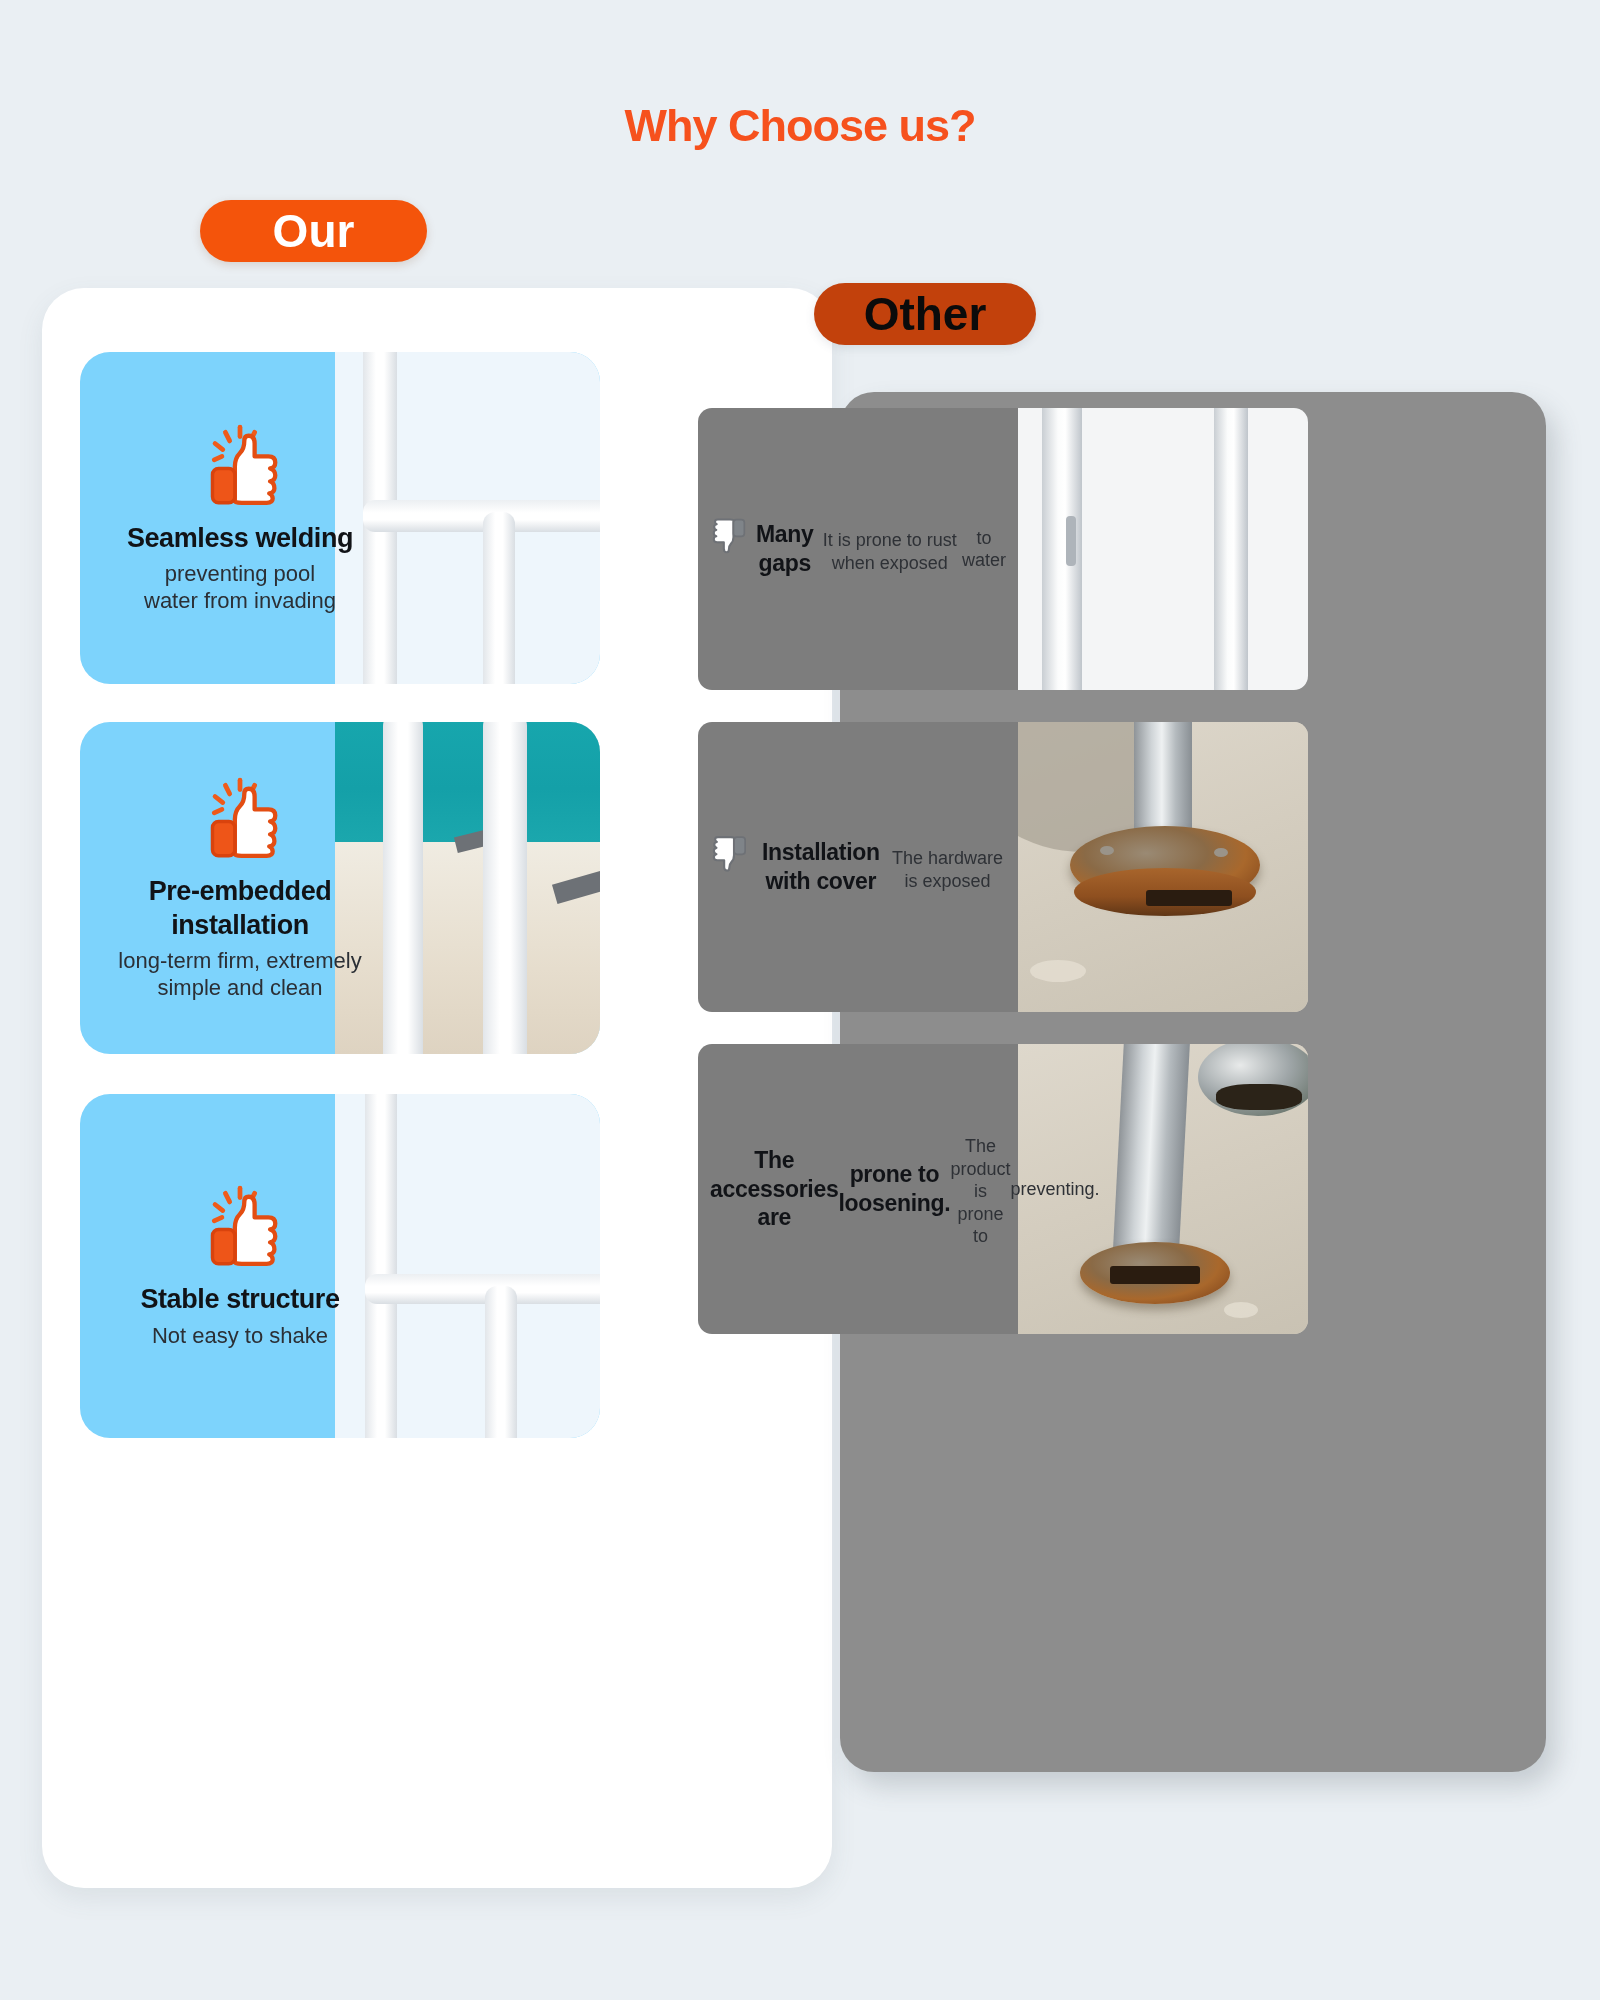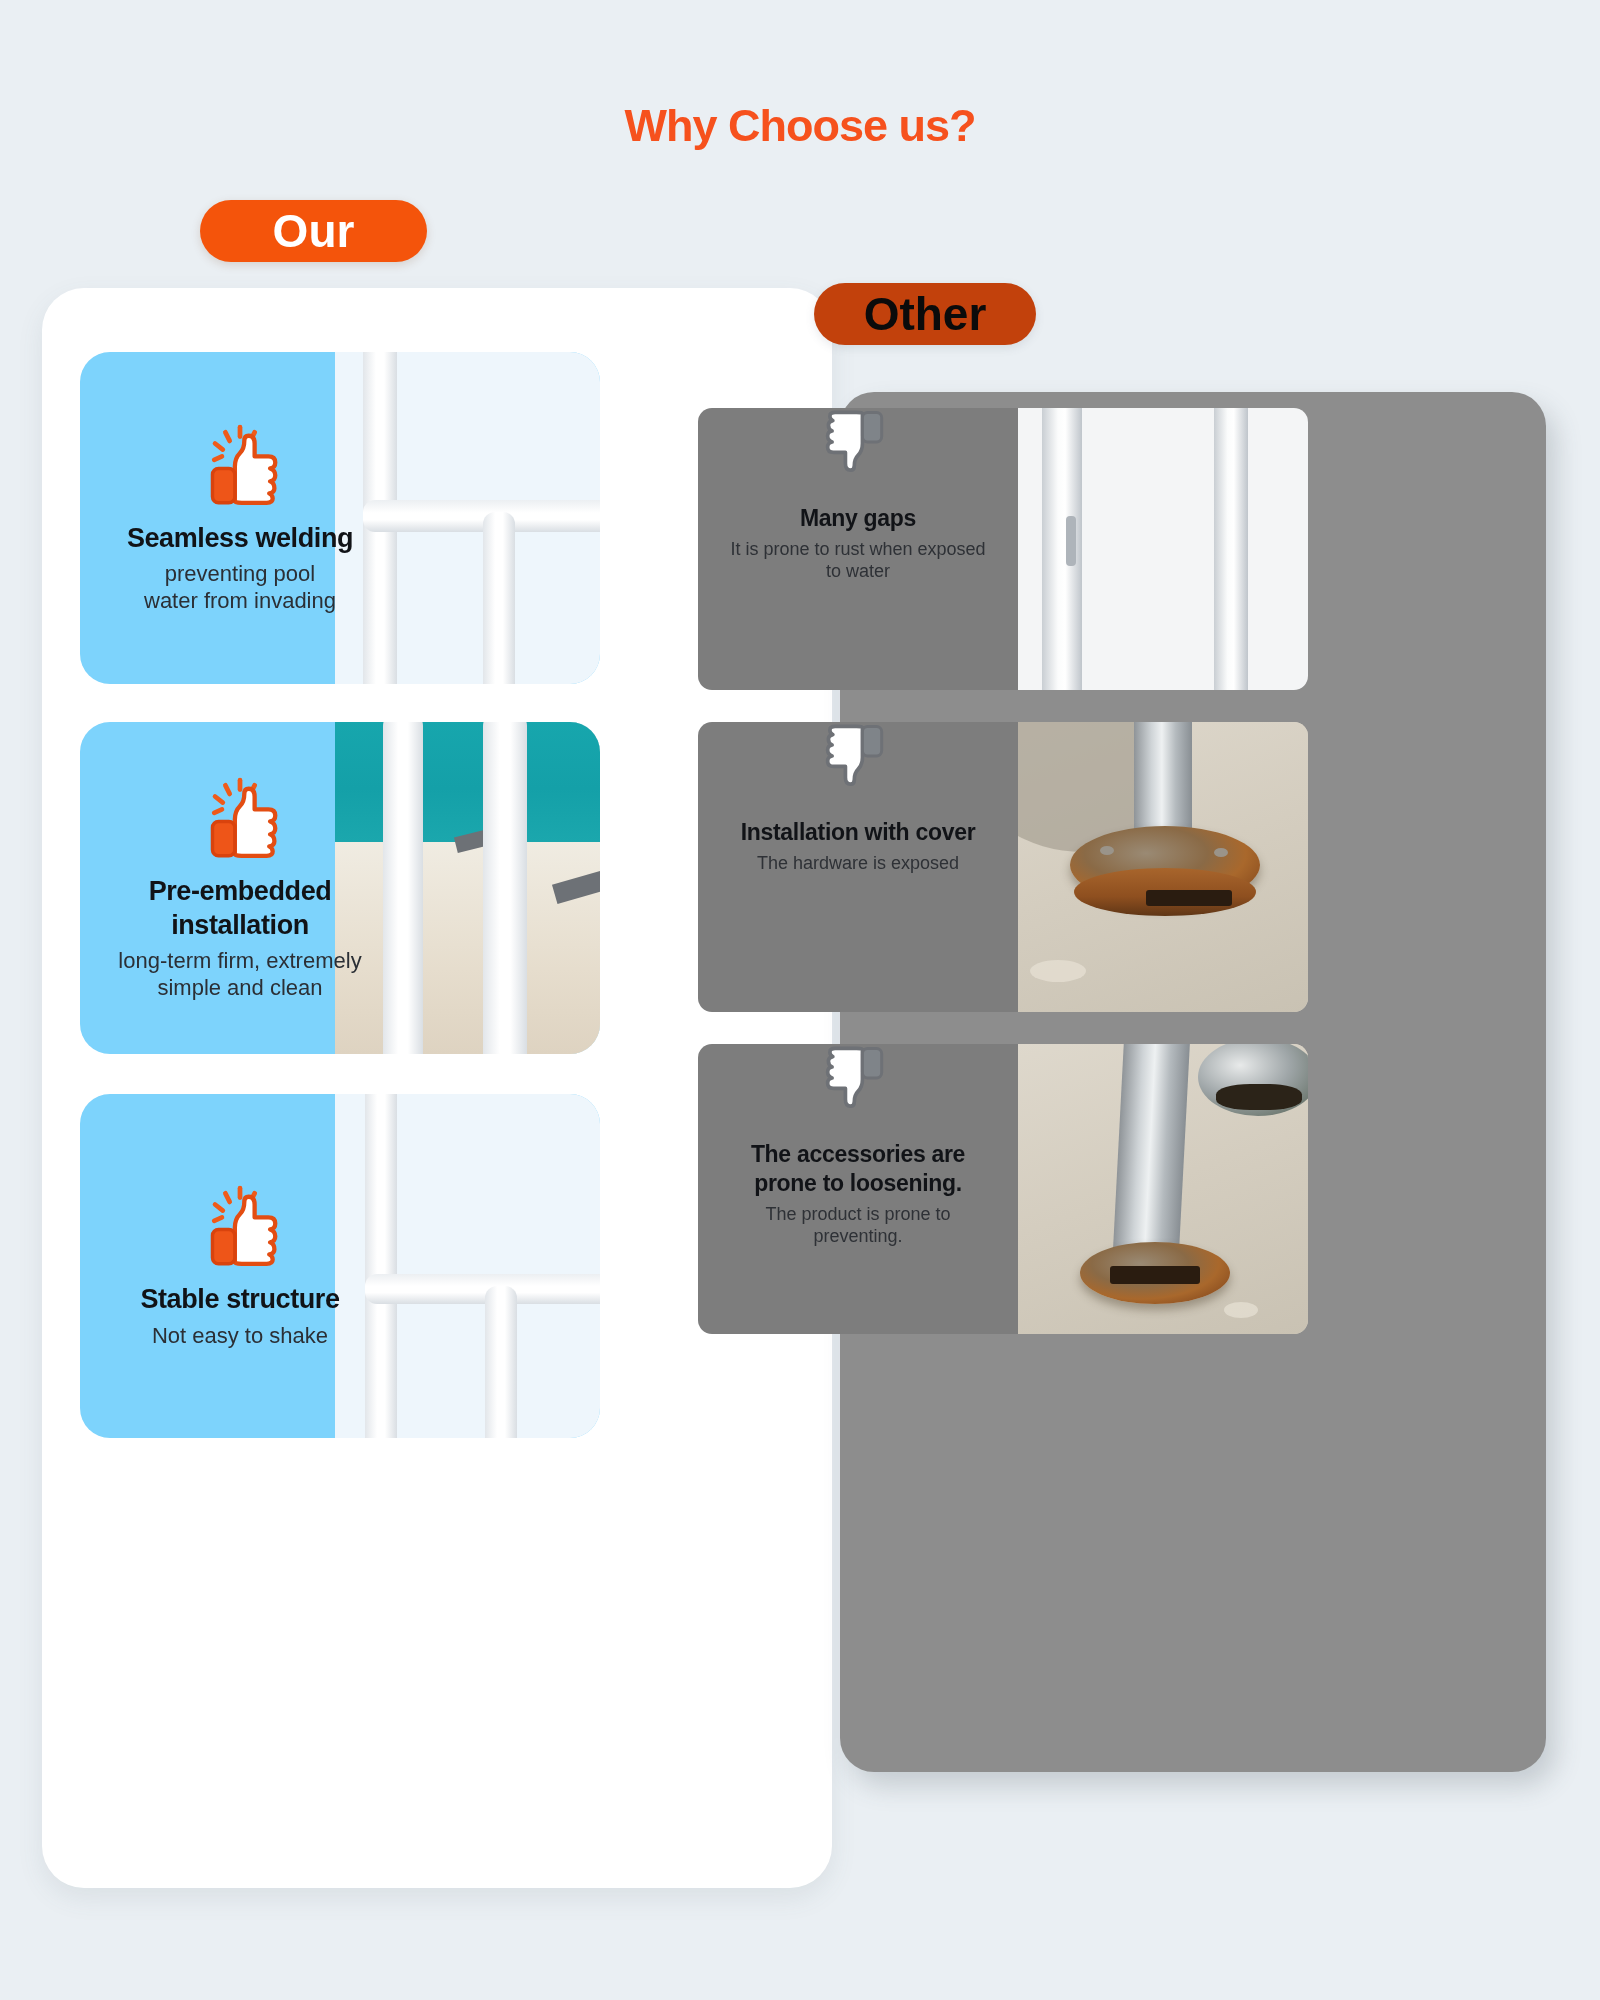--- a/index.html
+++ b/index.html
@@ -173,22 +173,22 @@
     overflow: hidden;
   }
   .other-card.o1 { top: 408px; height: 282px; }
   .other-card.o2 { top: 722px; height: 290px; }
   .other-card.o3 { top: 1044px; height: 290px; }
 
   .other-text {
     position: absolute;
     left: 0; top: 0;
     width: 320px; height: 100%;
-    display: flex; flex-direction: column;
-    align-items: center; justify-content: flex-start;
+    display: flex; flex-direction: row;
+    align-items: center; justify-content: space-between;
     padding: 0 12px;
     z-index: 3;
   }
   .thumb-down-icon { width: 74px; height: 74px; margin-bottom: 22px; }
   .other-heading {
     font-size: 23px; font-weight: bold; color: #111317;
     text-align: center; line-height: 1.25; letter-spacing: -0.3px;
   }
   .other-sub {
     margin-top: 5px; font-size: 18px; color: #2e3136;

